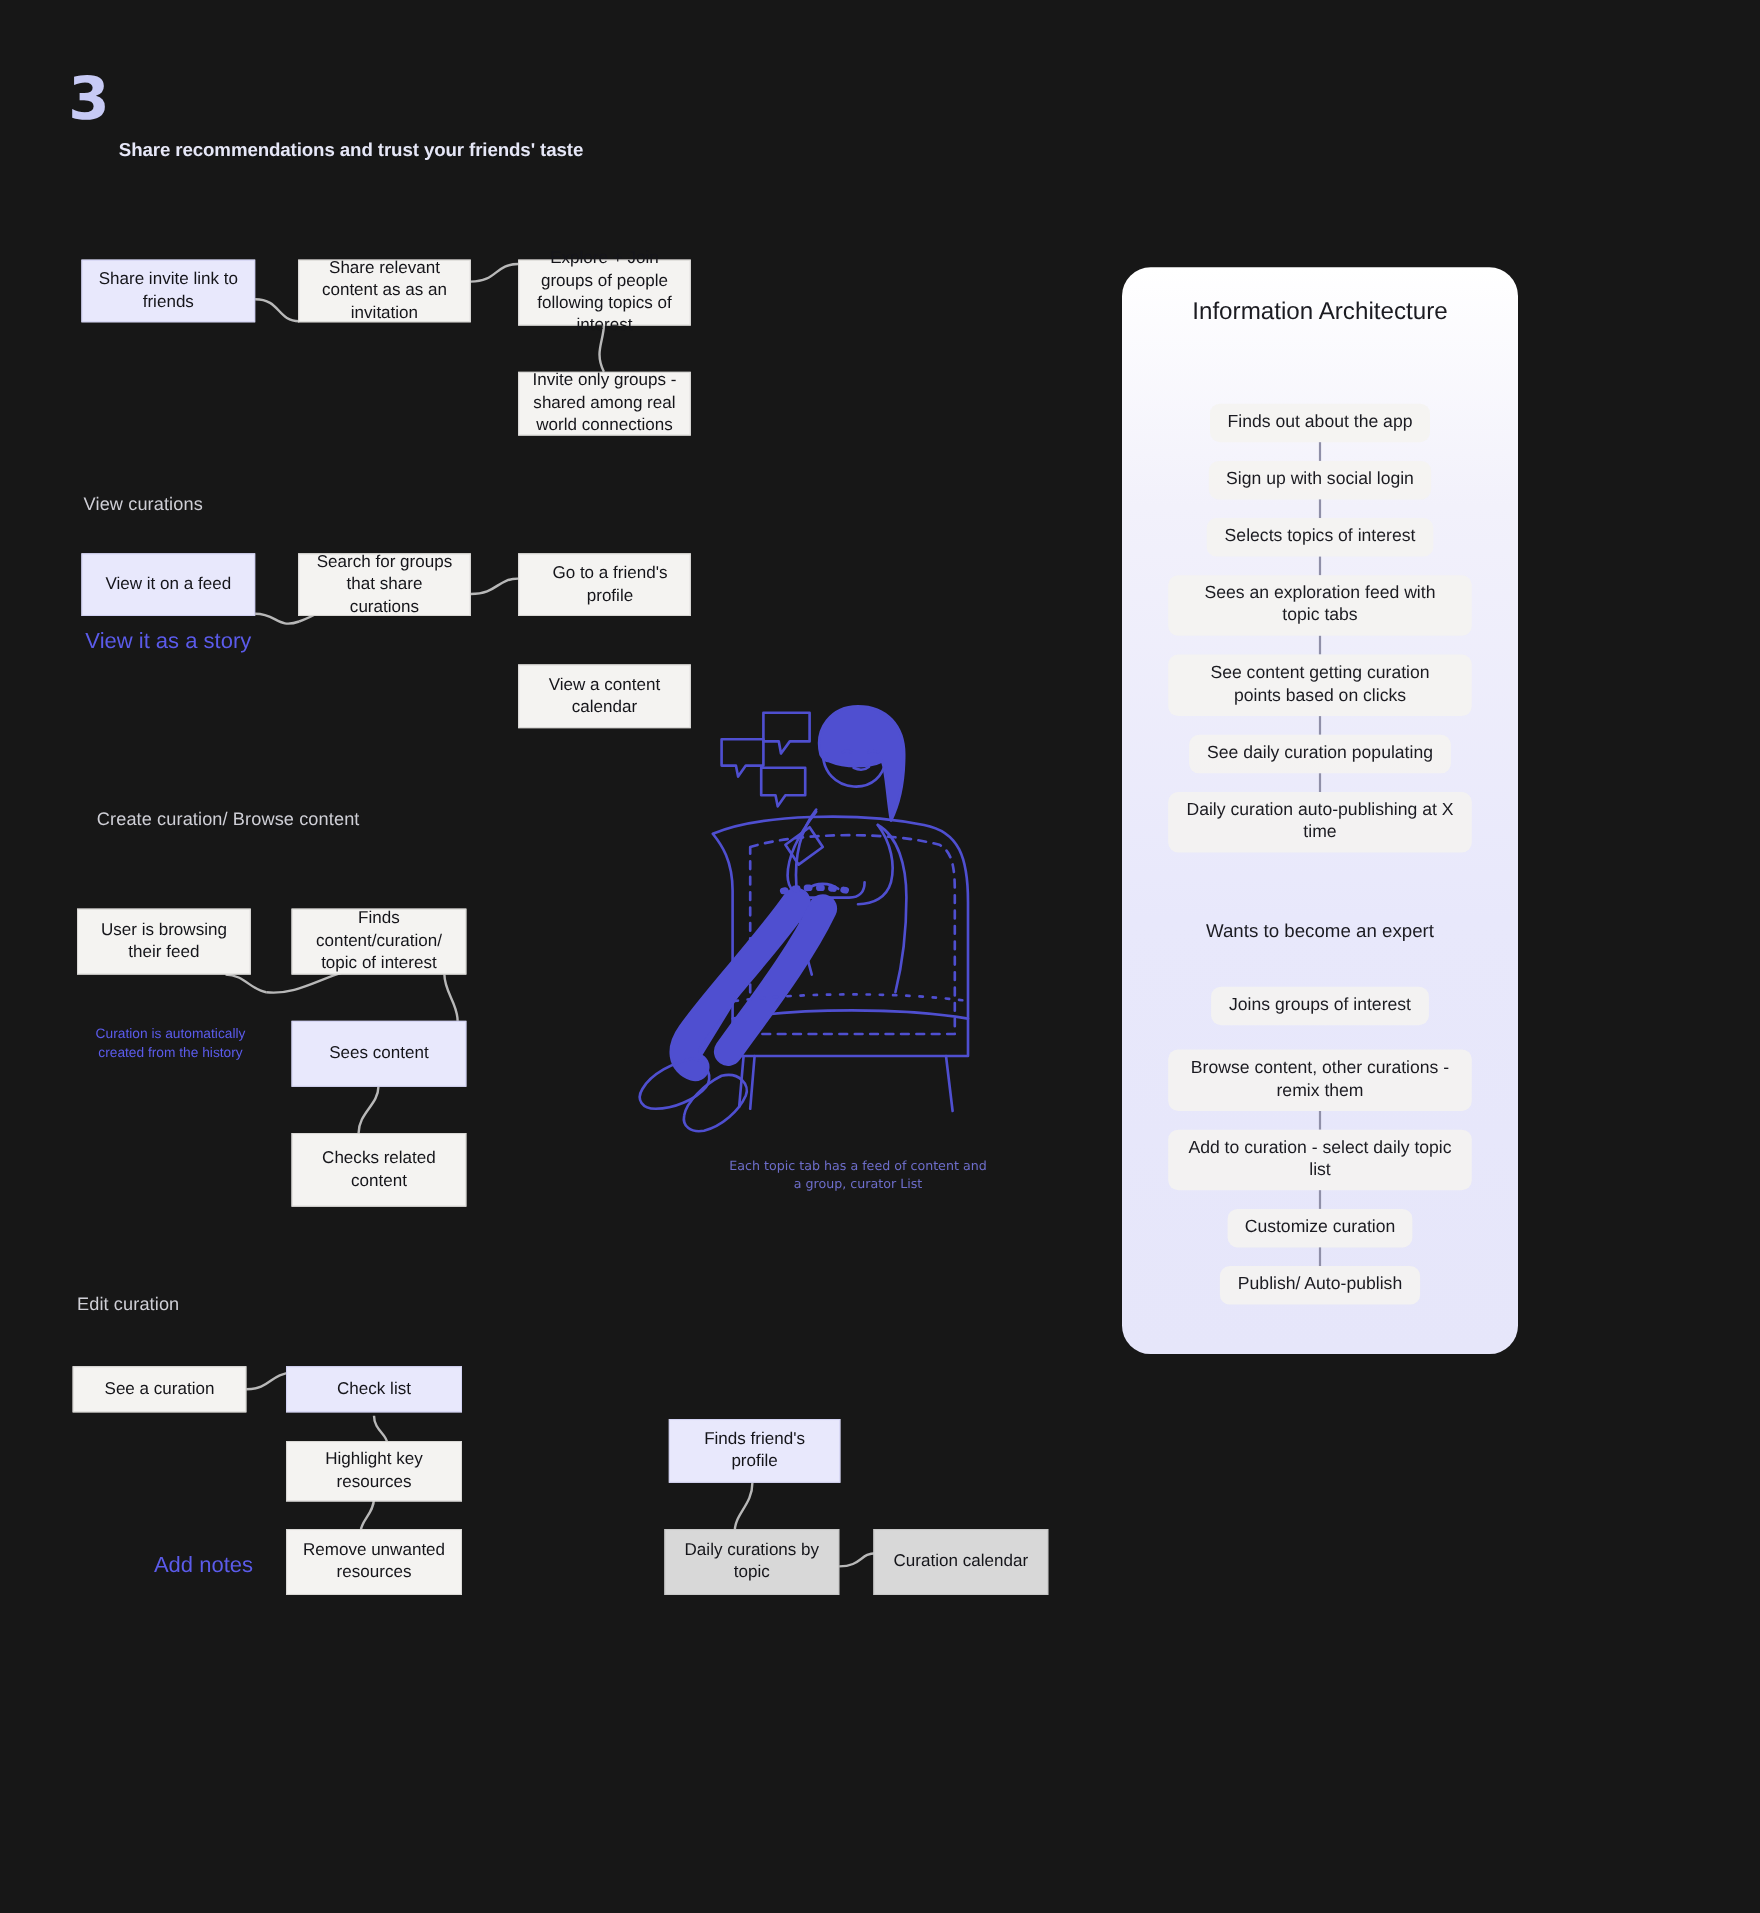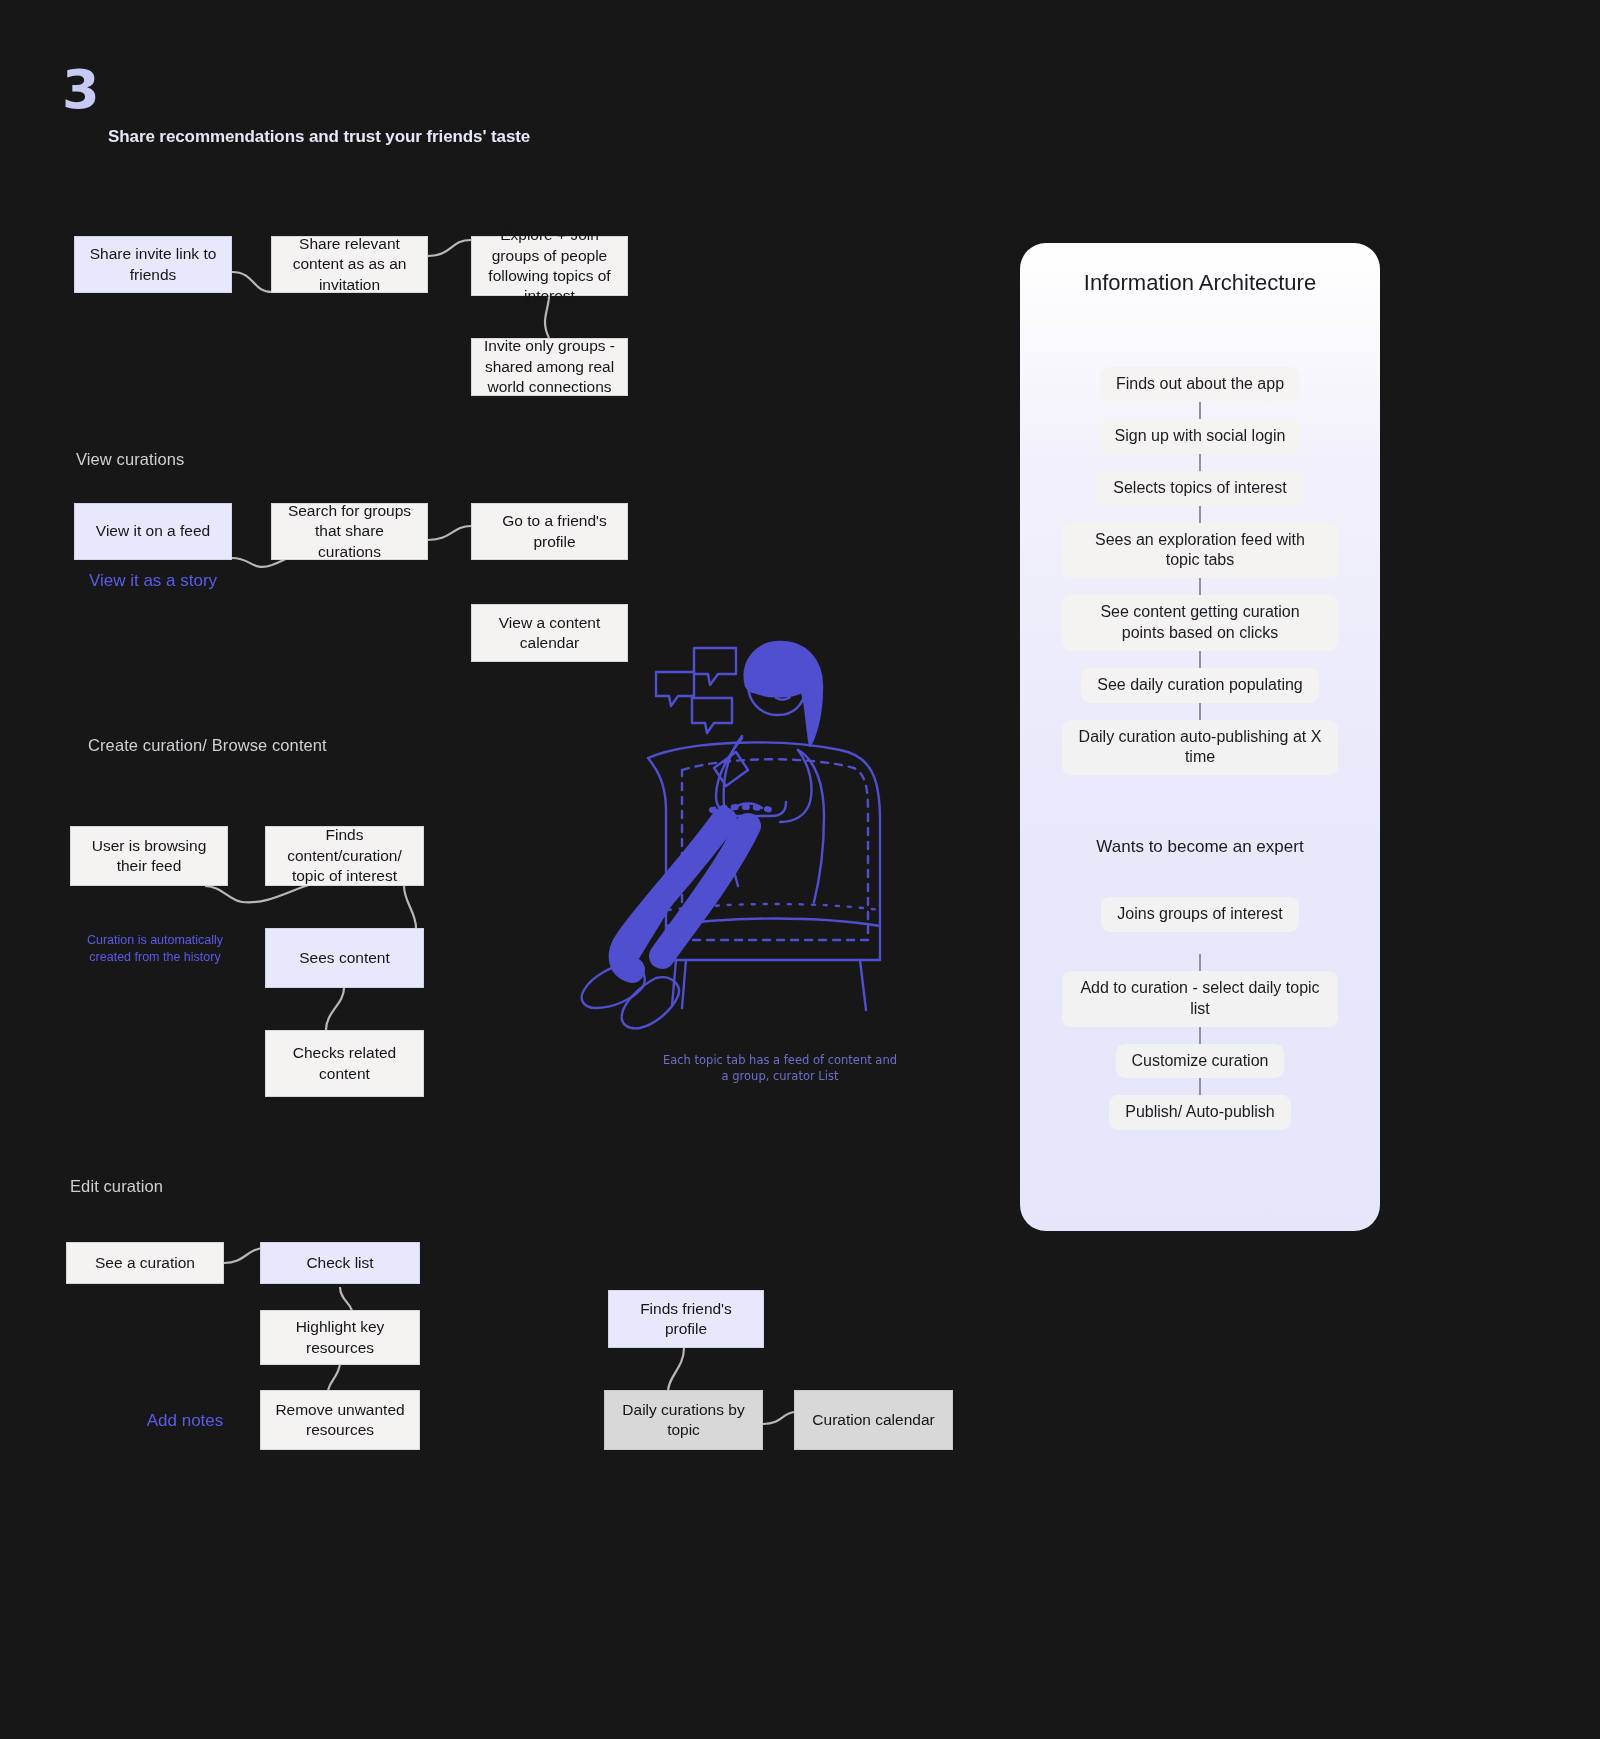--- a/index.html
+++ b/index.html
@@ -40,21 +40,21 @@
     line-height: 1.32;
     padding: 6px 10px;
   }
   .node.accent { background: #e8e8fc; border-color: #d2d2f2; }
   .node.gray   { background: #d8d8d8; border-color: #c8c8c8; }
 
   .section-label {
     position: absolute; color: #cfcfd6; font-size: 16.5px; letter-spacing: 0.1px;
   }
   .note {
-    position: absolute; color: #5b5bea; font-size: 17px; line-height: 1.32;
+    position: absolute; color: #5b5bea; font-size: 20px; line-height: 1.32;
     text-align: center;
   }
   .note.small { font-size: 12.5px; }
 
   
   .illus { position: absolute; left: 480px; top: 610px; width: 440px; height: 430px; }
   .illus-caption {
     position: absolute; left: 660px; top: 1052px; width: 240px;
     text-align: center; color: #6e6ecb; font-size: 11.5px; line-height: 1.4;
     font-family: "DejaVu Sans", sans-serif;
@@ -233,20 +233,21 @@
       <div class="ia-pill">See daily curation populating</div>
       <div class="ia-connector"></div>
       <div class="ia-pill">Daily curation auto-publishing at X time</div>
     </div>
 
     <div class="ia-heading">Wants to become an expert</div>
 
     <div class="ia-list">
       <div class="ia-pill">Joins groups of interest</div>
       <div class="ia-gap"></div>
+      <div class="ia-pill">Browse content, other curations - remix them</div>
       <div class="ia-connector"></div>
       <div class="ia-pill">Add to curation - select daily topic list</div>
       <div class="ia-connector"></div>
       <div class="ia-pill">Customize curation</div>
       <div class="ia-connector"></div>
       <div class="ia-pill">Publish/ Auto-publish</div>
     </div>
   </div>
 
 </div>

